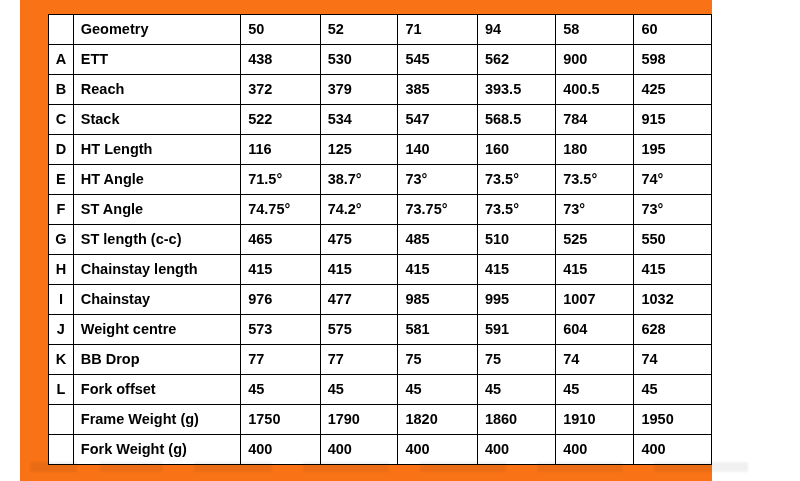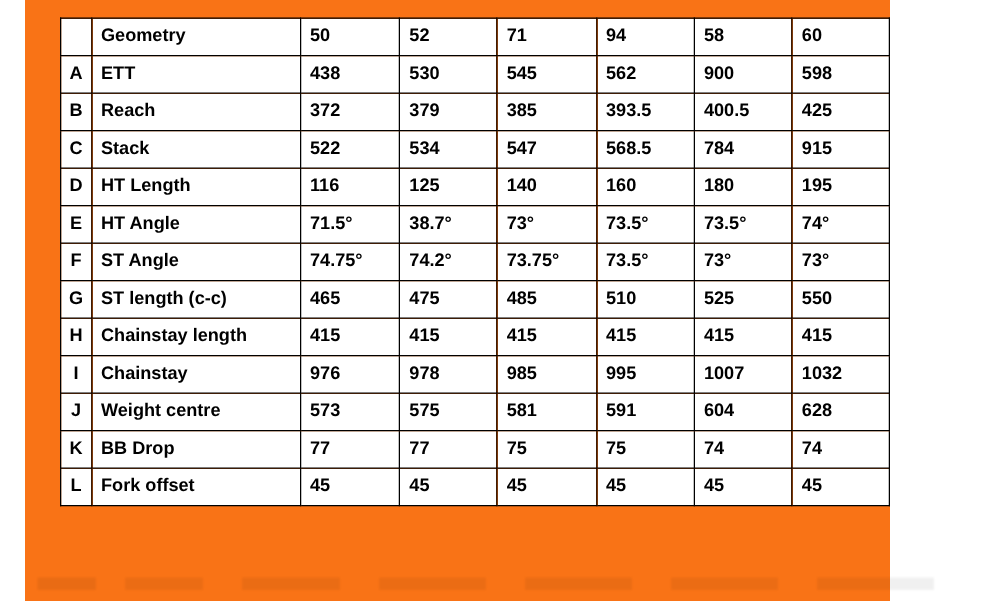--- a/index.html
+++ b/index.html
@@ -205,21 +205,21 @@
         <td class="val">415</td>
         <td class="val">415</td>
         <td class="val">415</td>
         <td class="val">415</td>
       </tr>
 
       <tr>
         <td class="letter">I</td>
         <td>Chainstay</td>
         <td class="val">976</td>
-        <td class="val">978</td>
+        <td class="val">477</td>
         <td class="val">985</td>
         <td class="val">995</td>
         <td class="val">1007</td>
         <td class="val">1032</td>
       </tr>
 
       <tr>
         <td class="letter">J</td>
         <td>Weight centre</td>
         <td class="val">573</td>
@@ -245,21 +245,41 @@
         <td class="letter">L</td>
         <td>Fork offset</td>
         <td class="val">45</td>
         <td class="val">45</td>
         <td class="val">45</td>
         <td class="val">45</td>
         <td class="val">45</td>
         <td class="val">45</td>
       </tr>
 
-
+      <tr>
+        <td class="letter"></td>
+        <td>Frame Weight (g)</td>
+        <td class="val">1750</td>
+        <td class="val">1790</td>
+        <td class="val">1820</td>
+        <td class="val">1860</td>
+        <td class="val">1910</td>
+        <td class="val">1950</td>
+      </tr>
+
+      <tr>
+        <td class="letter"></td>
+        <td>Fork Weight (g)</td>
+        <td class="val">400</td>
+        <td class="val">400</td>
+        <td class="val">400</td>
+        <td class="val">400</td>
+        <td class="val">400</td>
+        <td class="val">400</td>
+      </tr>
 
     </tbody>
   </table>
 
   <div class="bottom-smudge"></div>
   <div class="right-smudge"></div>
 
 </div>
 
 </body></html>

